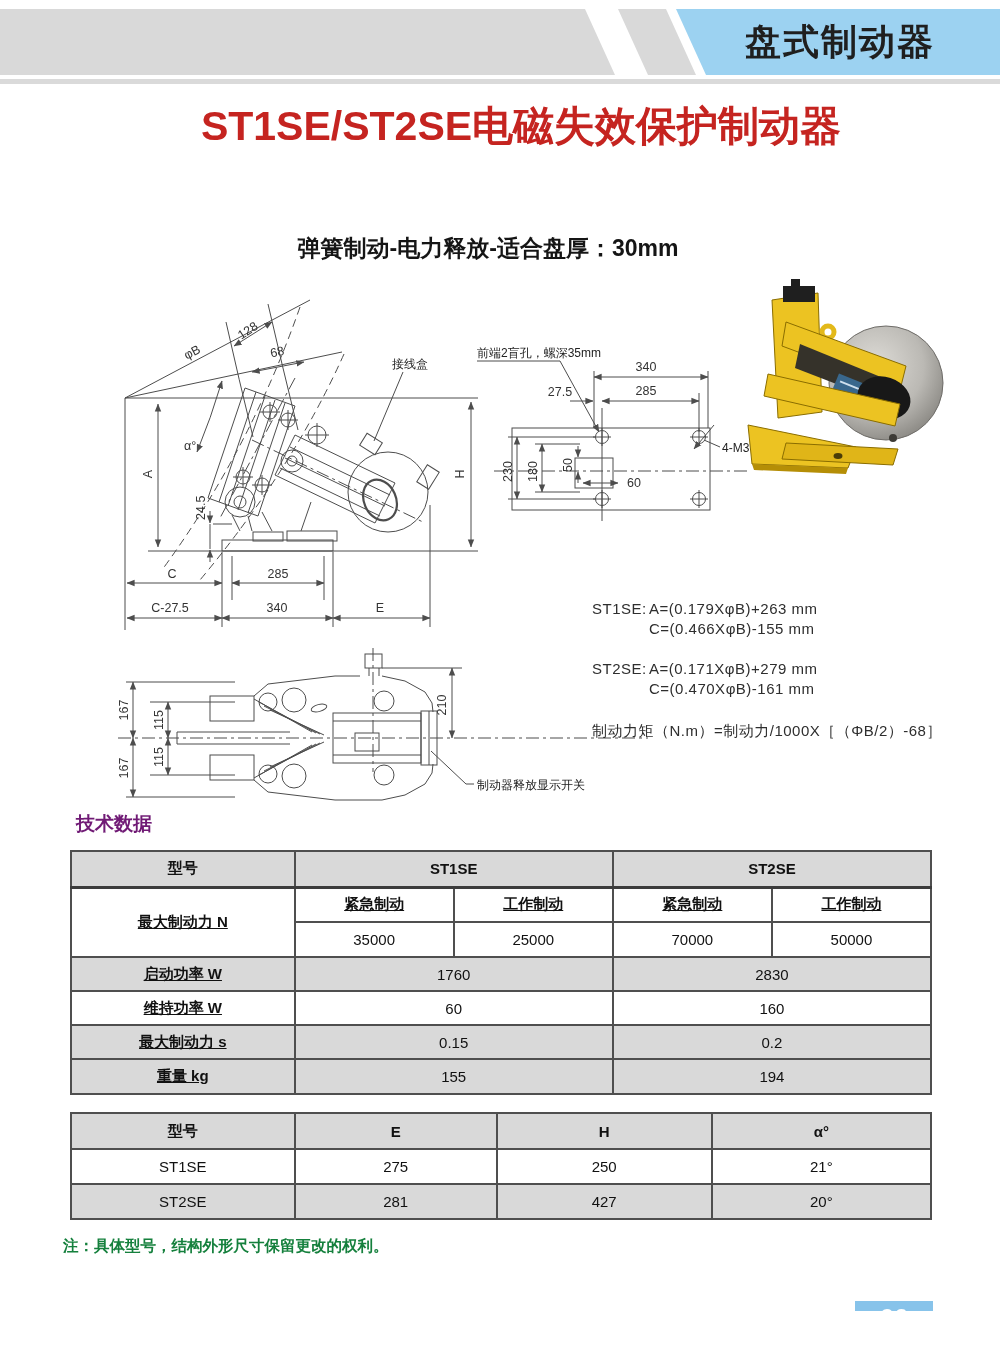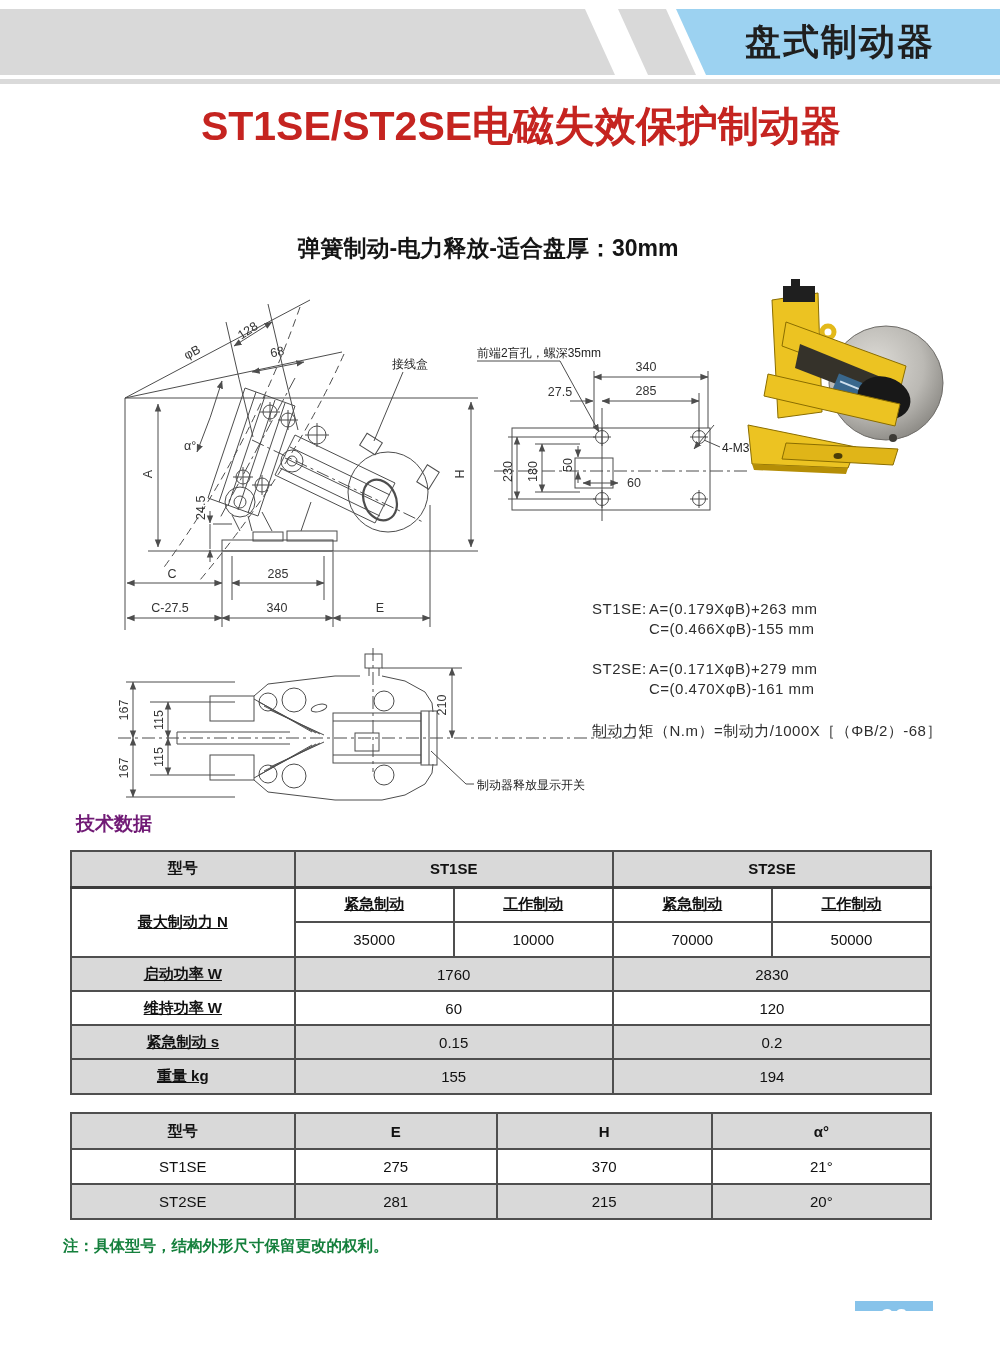--- a/index.html
+++ b/index.html
@@ -288,36 +288,36 @@
     </tr>
     <tr style="height:35px">
       <td rowspan="2" class="lab">最大制动力  N</td>
       <td class="lab">紧急制动</td>
       <td class="lab">工作制动</td>
       <td class="lab">紧急制动</td>
       <td class="lab">工作制动</td>
     </tr>
     <tr style="height:35px">
       <td>35000</td>
-      <td>10000</td>
+      <td>25000</td>
       <td>70000</td>
       <td>50000</td>
     </tr>
     <tr class="gray" style="height:34px">
       <td class="lab">启动功率  W</td>
       <td colspan="2">1760</td>
       <td colspan="2">2830</td>
     </tr>
     <tr style="height:34px">
       <td class="lab">维持功率  W</td>
       <td colspan="2">60</td>
-      <td colspan="2">120</td>
+      <td colspan="2">160</td>
     </tr>
     <tr class="gray" style="height:34px">
-      <td class="lab">紧急制动  s</td>
+      <td class="lab">最大制动力  s</td>
       <td colspan="2">0.15</td>
       <td colspan="2">0.2</td>
     </tr>
     <tr class="gray" style="height:35px">
       <td class="lab">重量  kg</td>
       <td colspan="2">155</td>
       <td colspan="2">194</td>
     </tr>
   </tbody>
     </table>
@@ -332,27 +332,27 @@
     <tbody>
         <tr class="gray" style="height:36px">
       <th>型号</th>
       <th>E</th>
       <th>H</th>
       <th>α°</th>
     </tr>
     <tr style="height:35px">
       <td>ST1SE</td>
       <td>275</td>
-      <td>370</td>
+      <td>250</td>
       <td>21°</td>
     </tr>
     <tr class="gray" style="height:35px">
       <td>ST2SE</td>
       <td>281</td>
-      <td>215</td>
+      <td>427</td>
       <td>20°</td>
     </tr>
   </tbody>
     </table>
 
   <div class="note">注：具体型号，结构外形尺寸保留更改的权利。</div>
   <div class="page-badge">60</div>
 
 </div>
 

